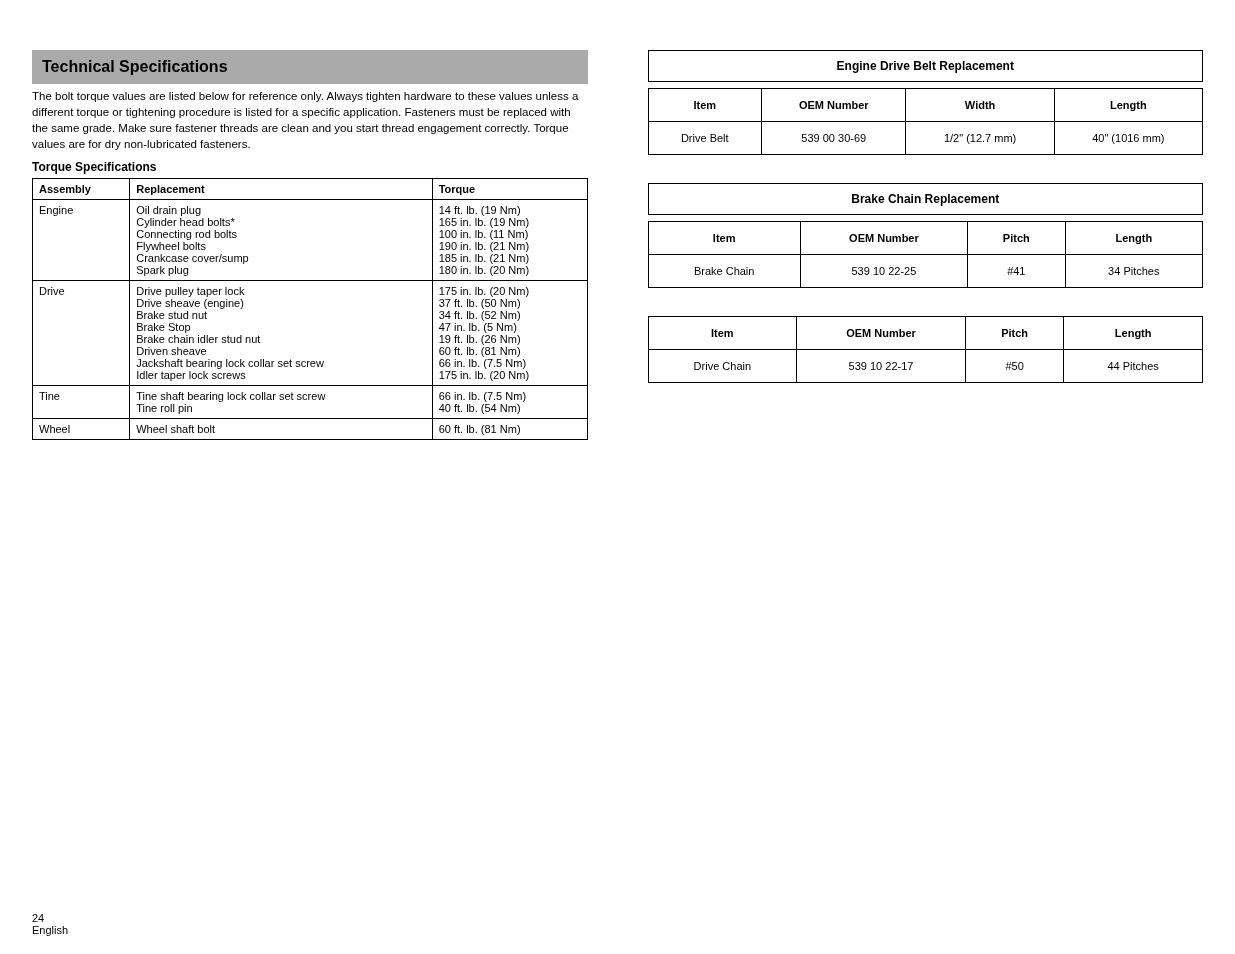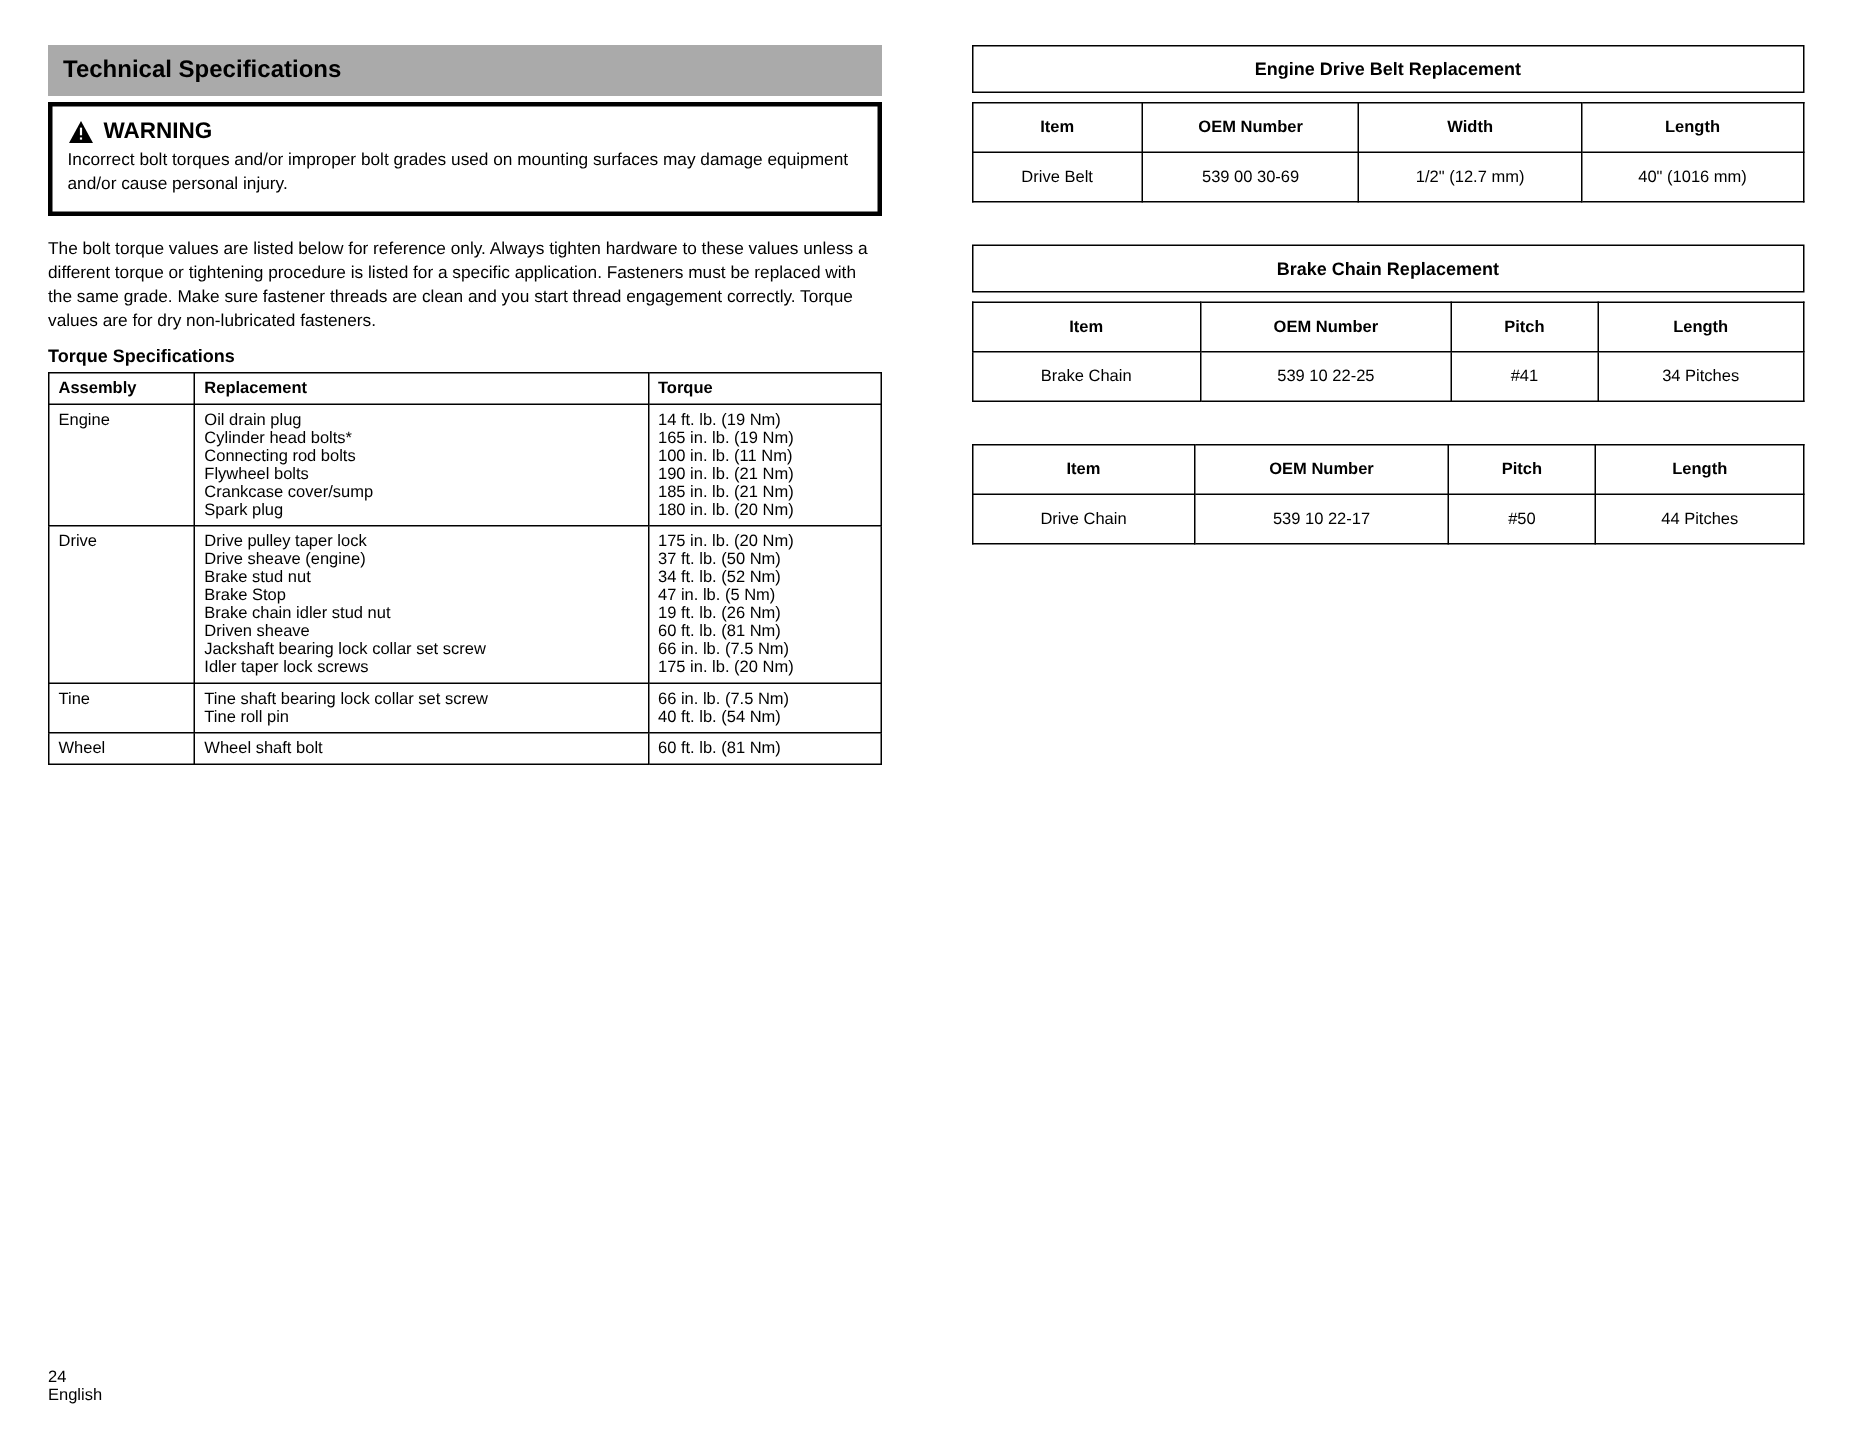--- a/index.html
+++ b/index.html
@@ -11,21 +11,21 @@
     color: #000;
     position: relative;
   }
   .page {
     padding: 30px 32px;
   }
   .columns {
     display: flex;
     gap: 60px;
   }
-  .col { flex: 1; }
+  .col { flex: 1; margin-top: 20px; }
   .section-header {
     background: #aaa;
     color: #000;
     font-weight: bold;
     font-size: 16px;
     padding: 8px 10px;
     margin-bottom: 4px;
   }
   .warning-box {
     border: 3px solid #000;
@@ -119,31 +119,20 @@
 </style>
 </head>
 <body>
 
 <div class="page">
   <div class="columns">
 
     <div class="col">
       <div class="section-header">Technical Specifications</div>
 
-      <div class="warning-box">
-        <div class="warning-head">
-          <svg class="tri-icon" viewBox="0 0 24 22">
-            <polygon points="12,1 23,21 1,21" fill="#000"></polygon>
-            <rect x="11" y="7" width="2" height="7" fill="#fff"></rect>
-            <rect x="11" y="16" width="2" height="2" fill="#fff"></rect>
-          </svg>
-          <span class="wlabel">WARNING</span>
-        </div>
-        <p>Incorrect bolt torques and/or improper bolt grades used on mounting surfaces may damage equipment and/or cause personal injury.</p>
-      </div>
 
       <p class="para">The bolt torque values are listed below for reference only. Always tighten hardware to these values unless a different torque or tightening procedure is listed for a specific application. Fasteners must be replaced with the same grade. Make sure fastener threads are clean and you start thread engagement correctly. Torque values are for dry non-lubricated fasteners.</p>
 
       <div class="table-title">Torque Specifications</div>
       <table class="torque">
         <thead>
           <tr>
             <th>Assembly</th>
             <th>Replacement</th>
             <th>Torque</th>

